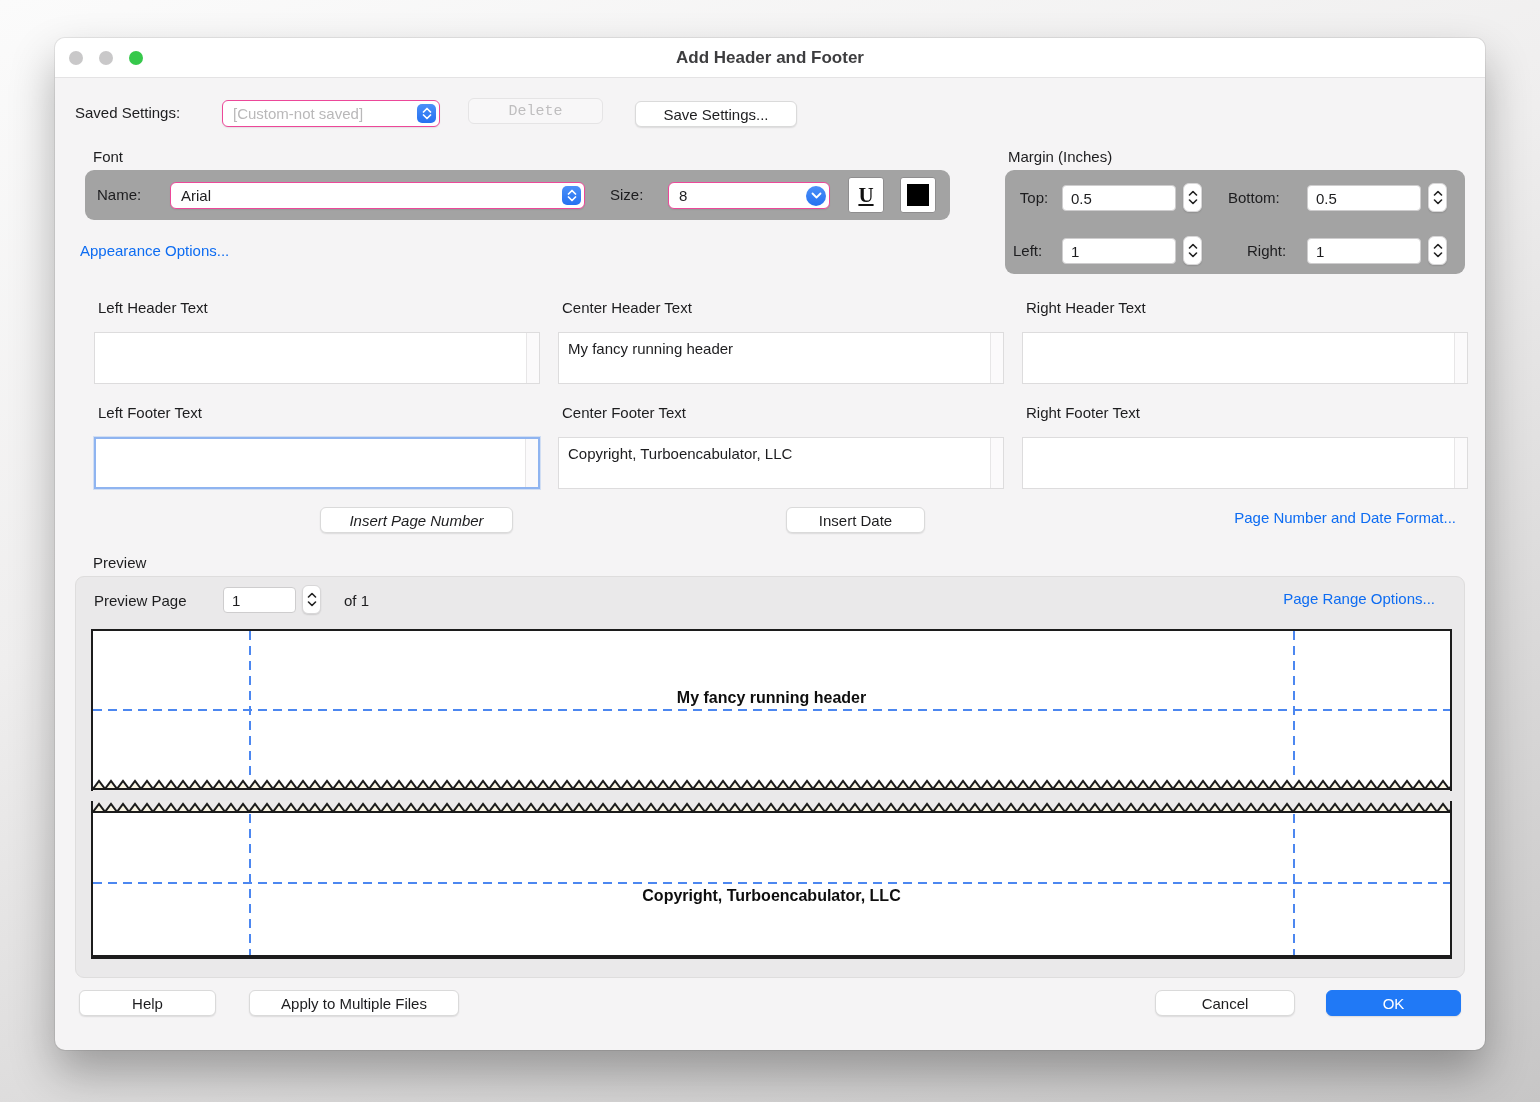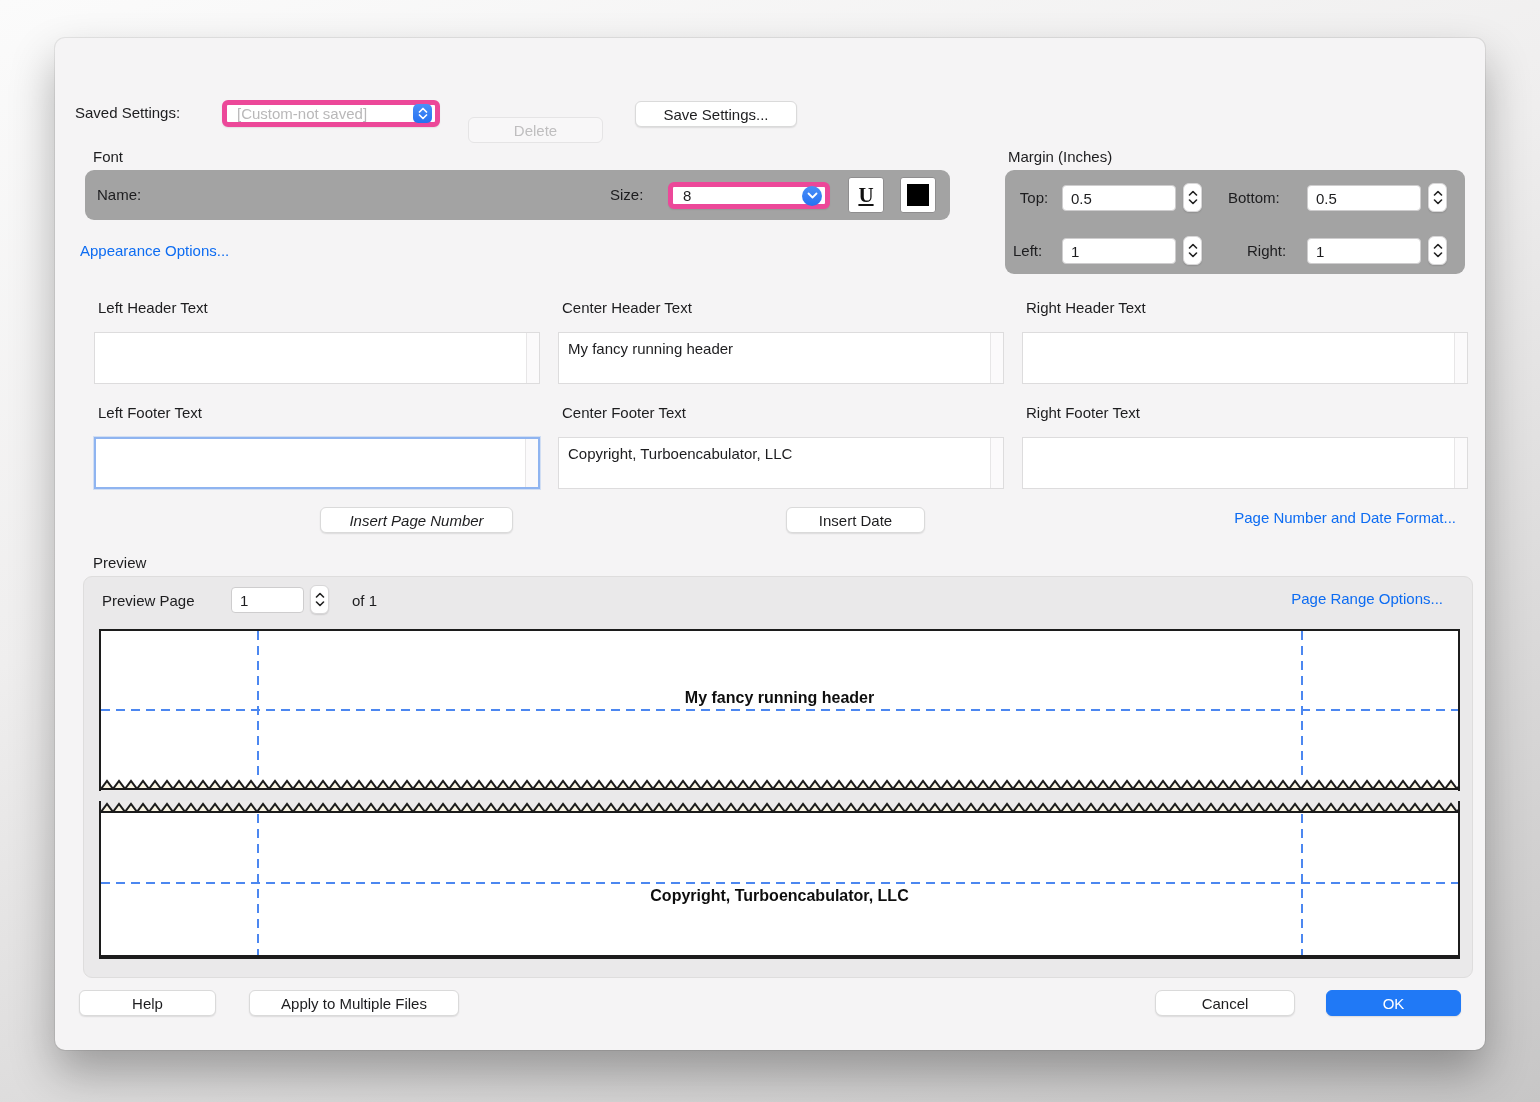--- a/index.html
+++ b/index.html
@@ -30,21 +30,21 @@
   .panel { position:absolute; background:#a3a3a3; border-radius:9px; }
   .btn {
     position:absolute; background:#ffffff; border:1px solid #dadada; border-radius:6px;
     font-size:15px; color:#1d1d1f; text-align:center;
     box-shadow:0 1px 1.5px rgba(0,0,0,.10); cursor:default;
     font-family:inherit; display:flex; align-items:center; justify-content:center;
   }
   .btn.disabled { color:#bfbebf; background:#f8f7f8; box-shadow:none; border-color:#e5e4e5; }
   .btn.primary { background:#2079f6; border-color:#2079f6; color:#ffffff; }
   .popup {
-    position:absolute; background:#ffffff; border:5px solid #ec4899; border-radius:6px;
+    position:absolute; background:#ffffff; border:1px solid #ec4899; border-radius:6px;
     box-shadow:0 1px 1.5px rgba(0,0,0,.08); display:flex; align-items:center;
     font-size:15px; padding-left:10px;
   }
   .popup .val { flex:1; overflow:hidden; white-space:nowrap; }
   .popup .val.dim { color:#b9b8b9; }
   .pop-stepper {
     width:19px; height:19px; border-radius:5px; margin-right:3px; flex:0 0 auto;
     background:linear-gradient(#4b90f8,#2571f1); display:flex; flex-direction:column;
     align-items:center; justify-content:center; gap:1px;
   }
@@ -80,60 +80,77 @@
     font-family:"Liberation Serif","DejaVu Serif",serif; font-size:21px; font-weight:600;
     text-decoration:underline; color:#111;
   }
   .swatchbtn {
     position:absolute; width:36px; height:36px; background:#ffffff; border:1.5px solid #8e8d8e;
     border-radius:3px; display:flex; align-items:center; justify-content:center;
   }
   .swatch-inner { width:22px; height:22px; background:#000000; }
   
   .preview-panel { position:absolute; left:20px; top:538px; width:1390px; height:402px;
-    background:#eae9ea; border:1px solid #dedddd; border-radius:9px;margin-left:8px; }
+    background:#eae9ea; border:1px solid #dedddd; border-radius:9px; }
   .page-top {
     position:absolute; left:15px; top:52px; width:1361px; height:162px; background:#ffffff;
     border:2px solid #1c1c1c; border-bottom:none;
   }
   .page-bottom {
     position:absolute; left:15px; top:224px; width:1361px; height:158px; background:#ffffff;
     border:2px solid #1c1c1c; border-top:none; border-bottom-width:4px;
   }
   .vguide { position:absolute; width:2px;
     background:repeating-linear-gradient(to bottom,#4c87f0 0 9px,transparent 9px 15px); }
   .hguide { position:absolute; left:0; right:0; height:2px;
     background:repeating-linear-gradient(to right,#4c87f0 0 9px,transparent 9px 15px); }
   .pv-text { position:absolute; left:0; right:0; text-align:center; font-size:16px;
     font-weight:700; color:#0e0e0e; line-height:20px; }
   .zig { position:absolute; left:0; right:0; height:13px; display:block; width:100%; }
 </style>
 </head>
 <body>
 
 <div class="window">
+  <div class="titlebar">
+    <span class="traffic t1"></span>
+    <span class="traffic t2"></span>
+    <span class="traffic t3"></span>
+    <div class="win-title">Add Header and Footer</div>
+  </div>
 
   <span class="lbl" style="left:20px; top:66px;">Saved Settings:</span>
   <div class="popup" style="left:167px; top:62px; width:218px; height:27px;">
     <span class="val dim">[Custom-not saved]</span>
     <span class="pop-stepper">
       <svg width="10" height="6" viewBox="0 0 10 6">
           <polyline points="1.5,5 5,1.5 8.5,5" fill="none" stroke="#fff" stroke-width="1.7" stroke-linecap="round" stroke-linejoin="round"></polyline>
         </svg>
       <svg width="10" height="6" viewBox="0 0 10 6">
           <polyline points="1.5,1 5,4.5 8.5,1" fill="none" stroke="#fff" stroke-width="1.7" stroke-linecap="round" stroke-linejoin="round"></polyline>
         </svg>
     </span>
   </div>
-  <button class="btn disabled" style="left:413px; top:79px; width:135px; height:26px;">Delete</button>
+  <button class="btn disabled" style="left:413px; top:60px; width:135px; height:26px;font-family:Liberation Mono, monospace;">Delete</button>
   <button class="btn" style="left:580px; top:63px; width:162px; height:26px;">Save Settings...</button>
 
   <span class="lbl" style="left:38px; top:110px;text-align:right;">Font</span>
   <div class="panel" style="left:30px; top:132px; width:865px; height:50px;">
     <span class="lbl" style="left:12px; top:16px;">Name:</span>
+    <div class="popup" style="left:85px; top:12px; width:415px; height:27px;">
+      <span class="val">Arial</span>
+      <span class="pop-stepper">
+        <svg width="10" height="6" viewBox="0 0 10 6">
+            <polyline points="1.5,5 5,1.5 8.5,5" fill="none" stroke="#fff" stroke-width="1.7" stroke-linecap="round" stroke-linejoin="round"></polyline>
+          </svg>
+        <svg width="10" height="6" viewBox="0 0 10 6">
+            <polyline points="1.5,1 5,4.5 8.5,1" fill="none" stroke="#fff" stroke-width="1.7" stroke-linecap="round" stroke-linejoin="round"></polyline>
+          </svg>
+      </span>
+    </div>
     <span class="lbl" style="left:525px; top:16px;">Size:</span>
     <div class="popup" style="left:583px; top:12px; width:162px; height:27px;">
       <span class="val">8</span>
       <span class="combo-down">
         <svg width="11" height="7" viewBox="0 0 11 7">
             <polyline points="1.5,1.5 5.5,5.5 9.5,1.5" fill="none" stroke="#fff" stroke-width="1.8" stroke-linecap="round" stroke-linejoin="round"></polyline>
           </svg>
       </span>
     </div>
     <div class="ubtn" style="left:763px; top:7px;">U</div>

